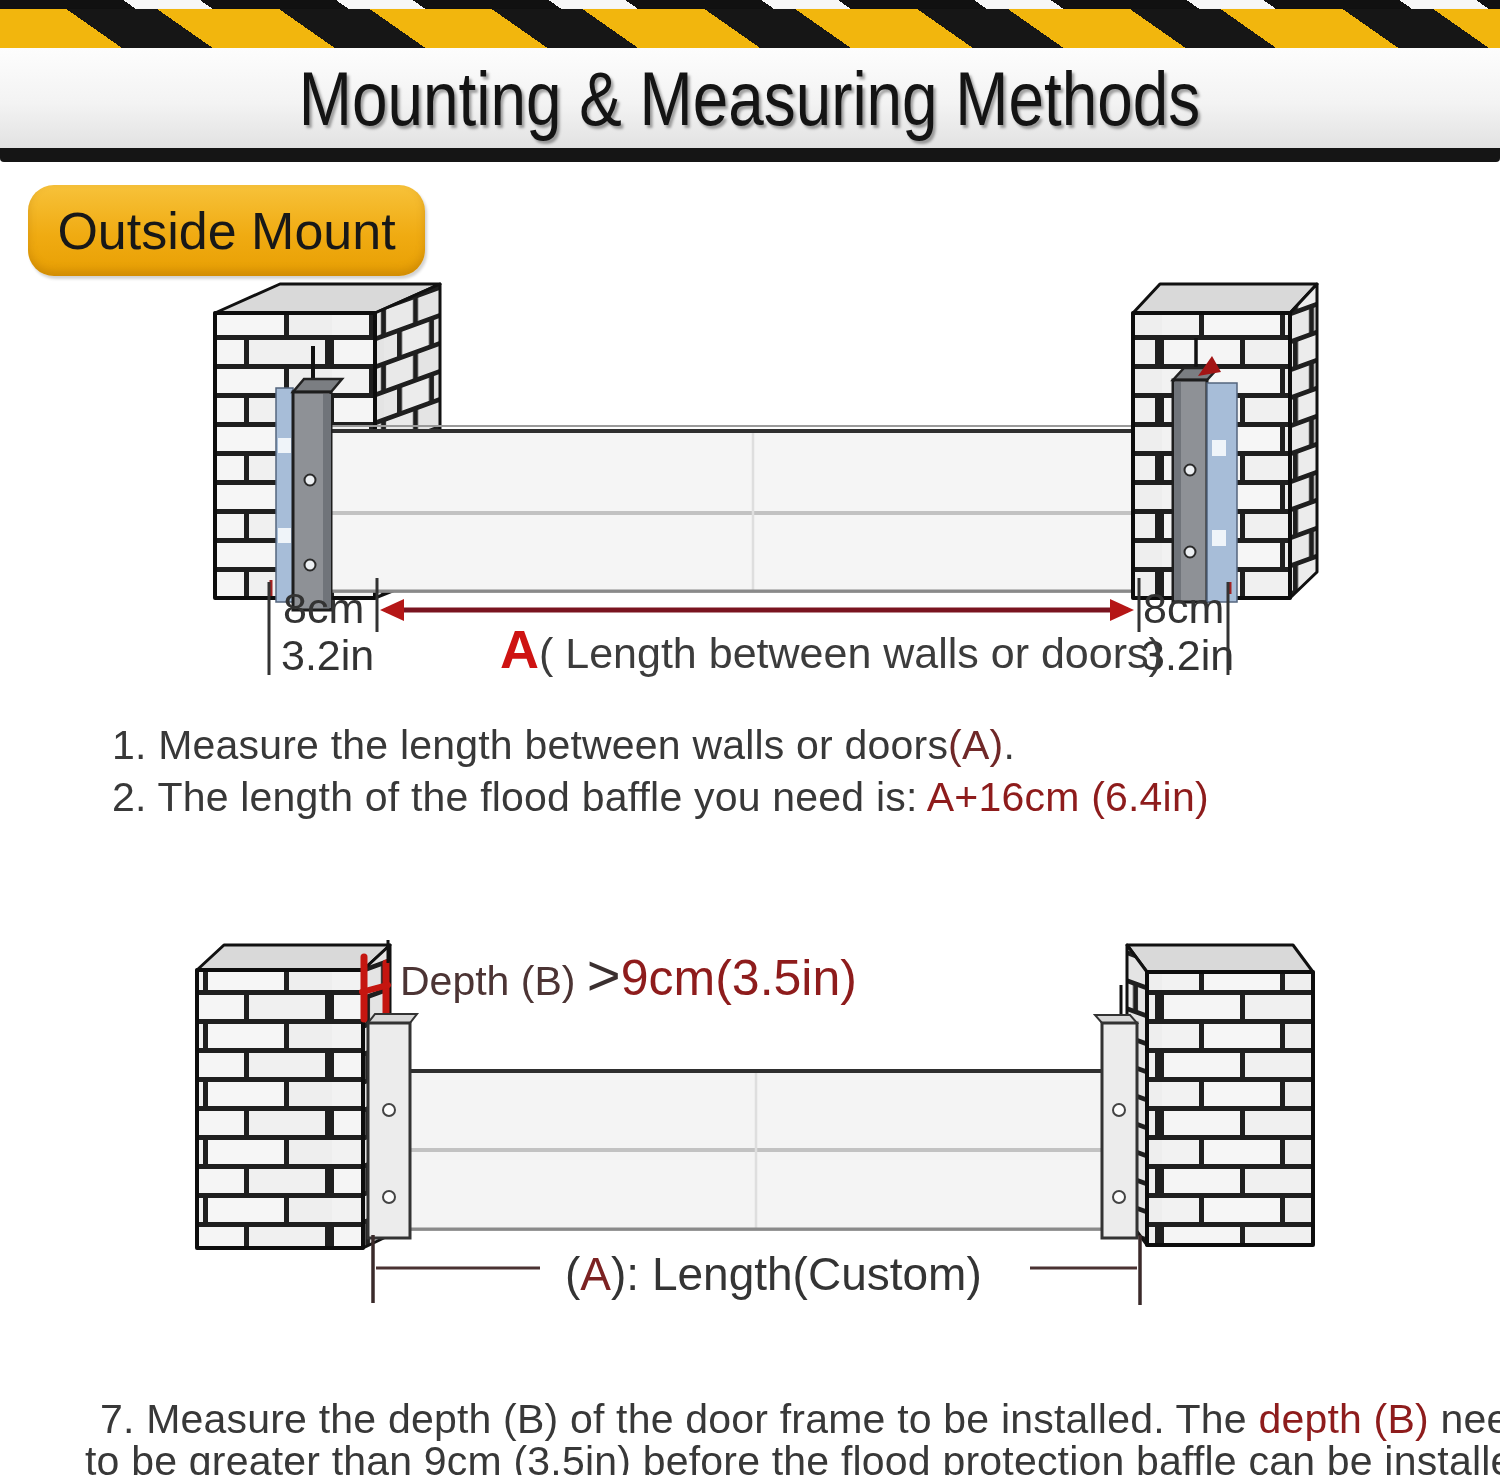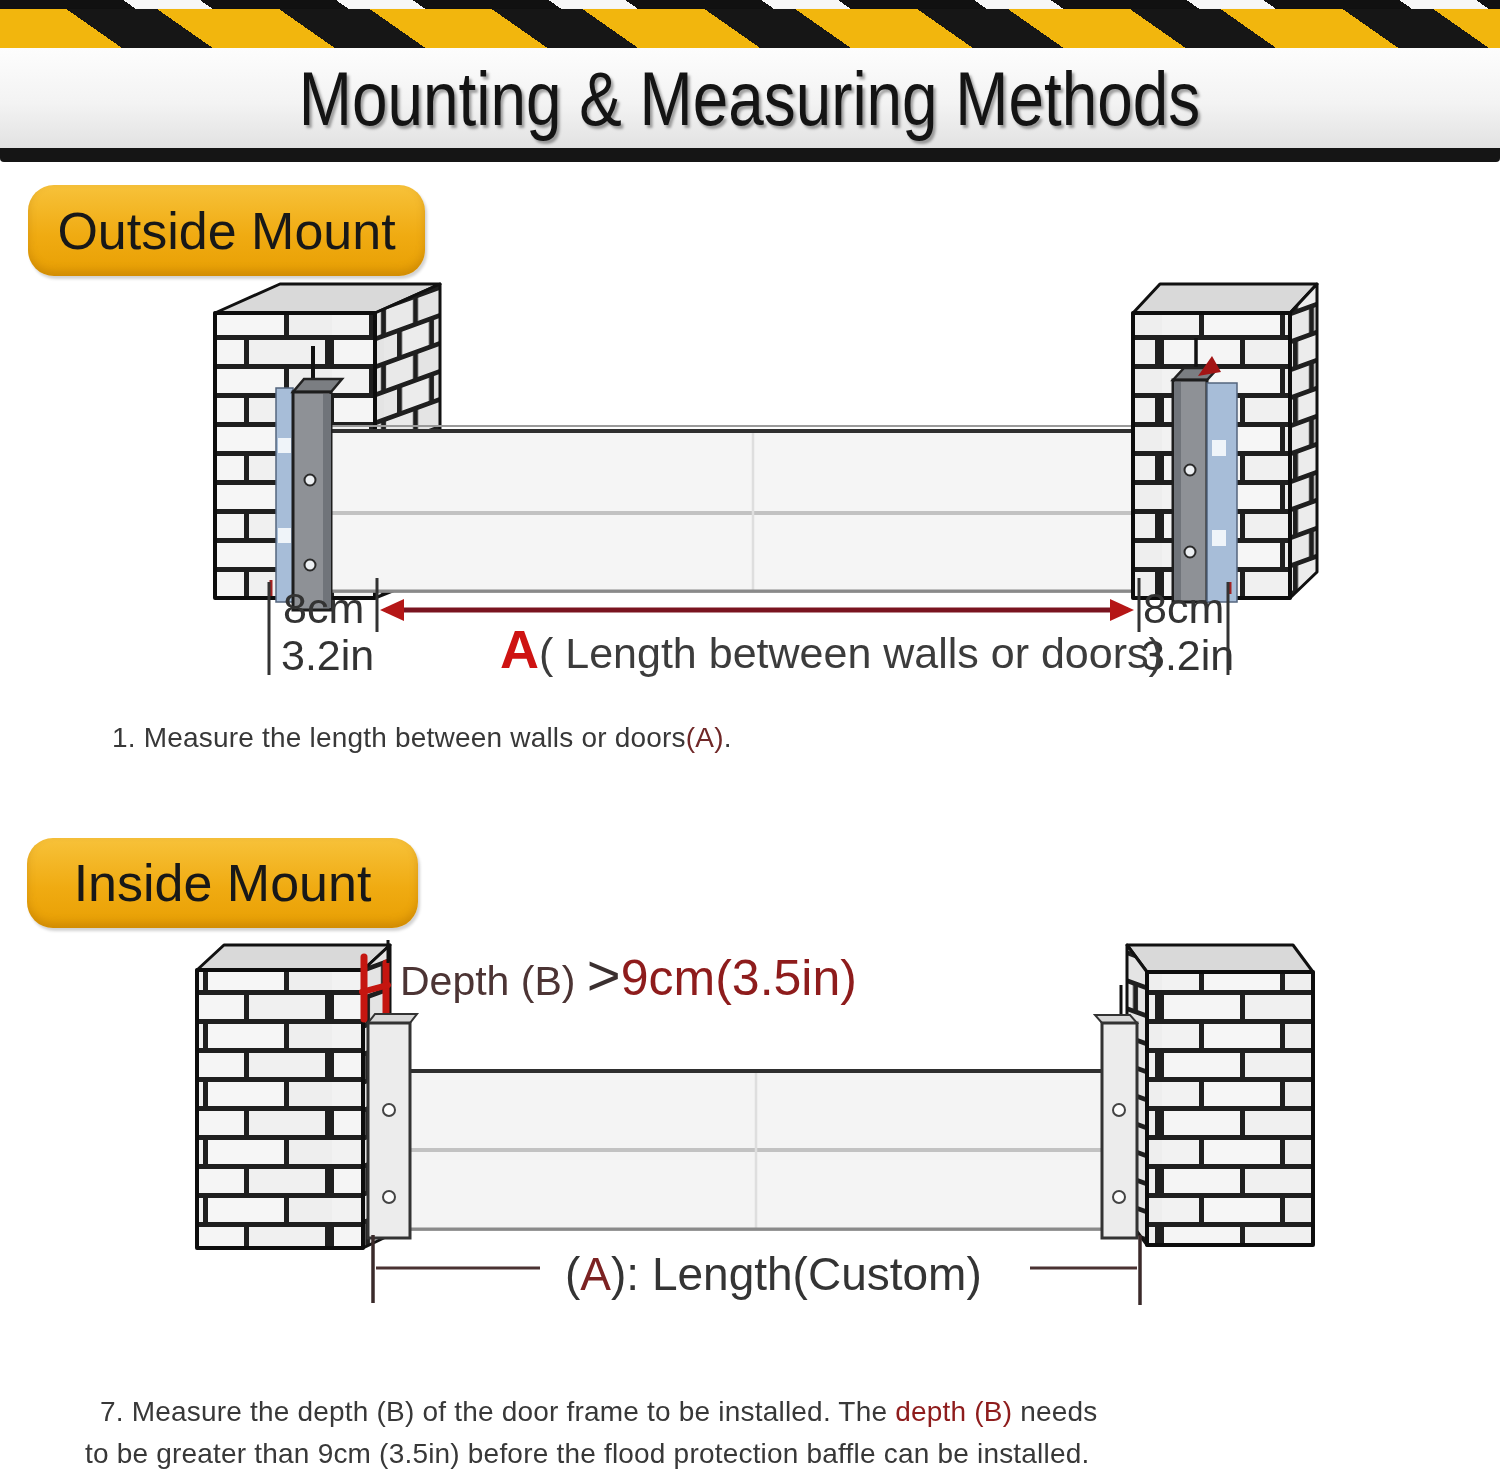--- a/index.html
+++ b/index.html
@@ -30,41 +30,38 @@
   .badge-outside{left:28px;top:185px;width:397px;height:91px;}
   .badge-inside{left:27px;top:838px;width:391px;height:90px;}
 
   
   svg{display:block;}
   svg text{font-family:"Liberation Sans", sans-serif;}
   .dia1{left:0;top:280px;}
   .dia2{left:0;top:935px;}
 
   
-  .step{position:absolute;font-size:28px;color:#383838;white-space:nowrap;letter-spacing:.2px;}
+  .step{position:absolute;font-size:41px;color:#383838;white-space:nowrap;letter-spacing:.2px;}
   .accent{color:#8e1c1c;}
   .accent-soft{color:#702828;}
 </style>
 </head>
 <body>
 
 <div class="page">
 
   <div class="abs tape-sliver"></div>
   <div class="abs tape"></div>
   <div class="abs title-band">
     <h1><span class="title-inner">Mounting &amp; Measuring Methods</span></h1>
   </div>
   <div class="abs title-underbar"></div>
 
   <div class="abs badge badge-outside">
     <span>Outside Mount</span>
-  </div>
-  <div class="abs badge badge-inside">
-    <span>Inside Mount</span>
   </div>
 
   <svg class="abs dia1" width="1500" height="420" viewBox="0 0 1500 420">
     <defs>
       <pattern id="brickF" width="166" height="58" patternUnits="userSpaceOnUse">
         <rect width="166" height="58" fill="#1f1f1f"></rect>
         <rect x="2" y="2" width="76" height="24" fill="#f5f5f5"></rect>
         <rect x="83" y="2" width="76" height="24" fill="#f0f0f0"></rect>
         <rect x="-39" y="31" width="76" height="24" fill="#f2f2f2"></rect>
         <rect x="42" y="31" width="76" height="24" fill="#f6f6f6"></rect>
@@ -148,20 +145,23 @@
       <text x="281" y="390" font-size="43" fill="#333">3.2in</text>
       <text x="1143" y="343" font-size="43" fill="#333">8cm</text>
       <text x="1141" y="390" font-size="43" fill="#333">3.2in</text>
       <text x="500" y="388"><tspan font-size="54" font-weight="bold" fill="#ce1312">A</tspan><tspan font-size="43" fill="#3c3c3c">( Length between walls or doors)</tspan></text>
     </g>
   </svg>
 
   <div class="step" style="top:722px;left:112px;">
     <span>1. Measure the length between walls or doors</span><span class="accent-soft">(A)</span><span>.</span>
   </div>
+  <div class="step" style="top:774px;left:112px;">
+    <span>2. The length of the flood baffle you need is: </span><span class="accent">A+16cm (6.4in)</span>
+  </div>
 
   <svg class="abs dia2" width="1500" height="400" viewBox="0 0 1500 400">
 
     <g stroke-linejoin="round">
       <polygon points="197,35 363,35 390,10 224,10" fill="#d9d9d9" stroke="#111" stroke-width="3"></polygon>
       <polygon points="363,35 390,10 390,300 363,313" fill="url(#brickSR)" stroke="#111" stroke-width="3"></polygon>
       <rect x="197" y="35" width="166" height="278" fill="url(#brickF)" stroke="#0d0d0d" stroke-width="4"></rect>
     </g>
 
     <g stroke="#c51610" stroke-linecap="round">

